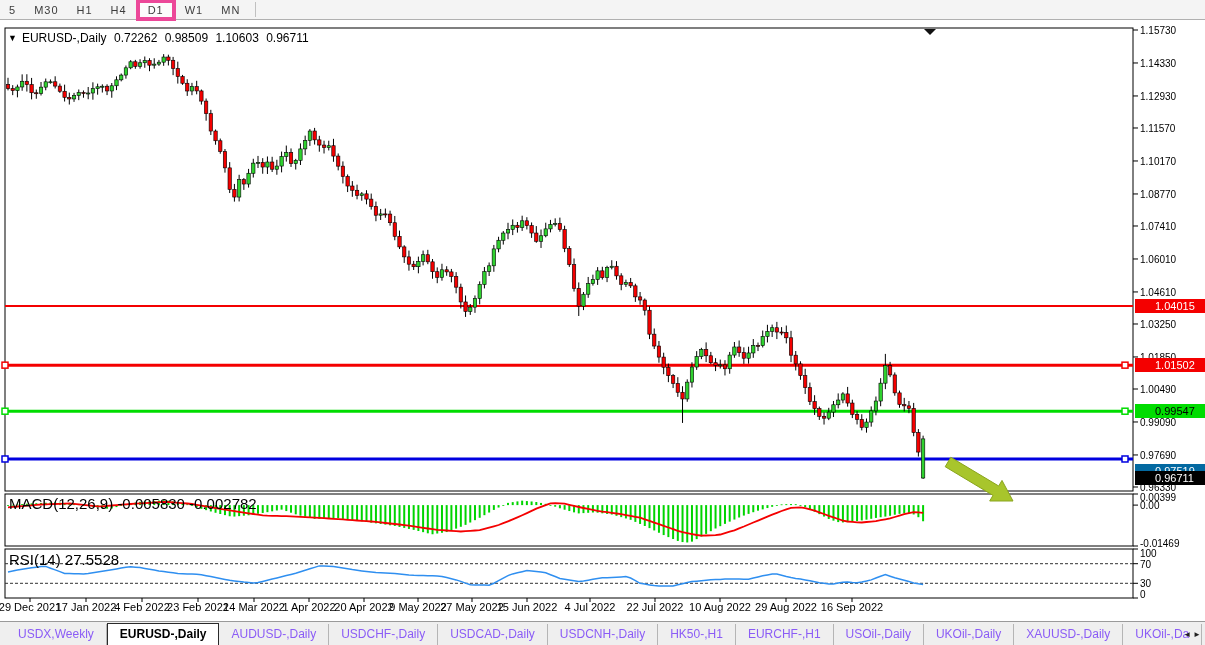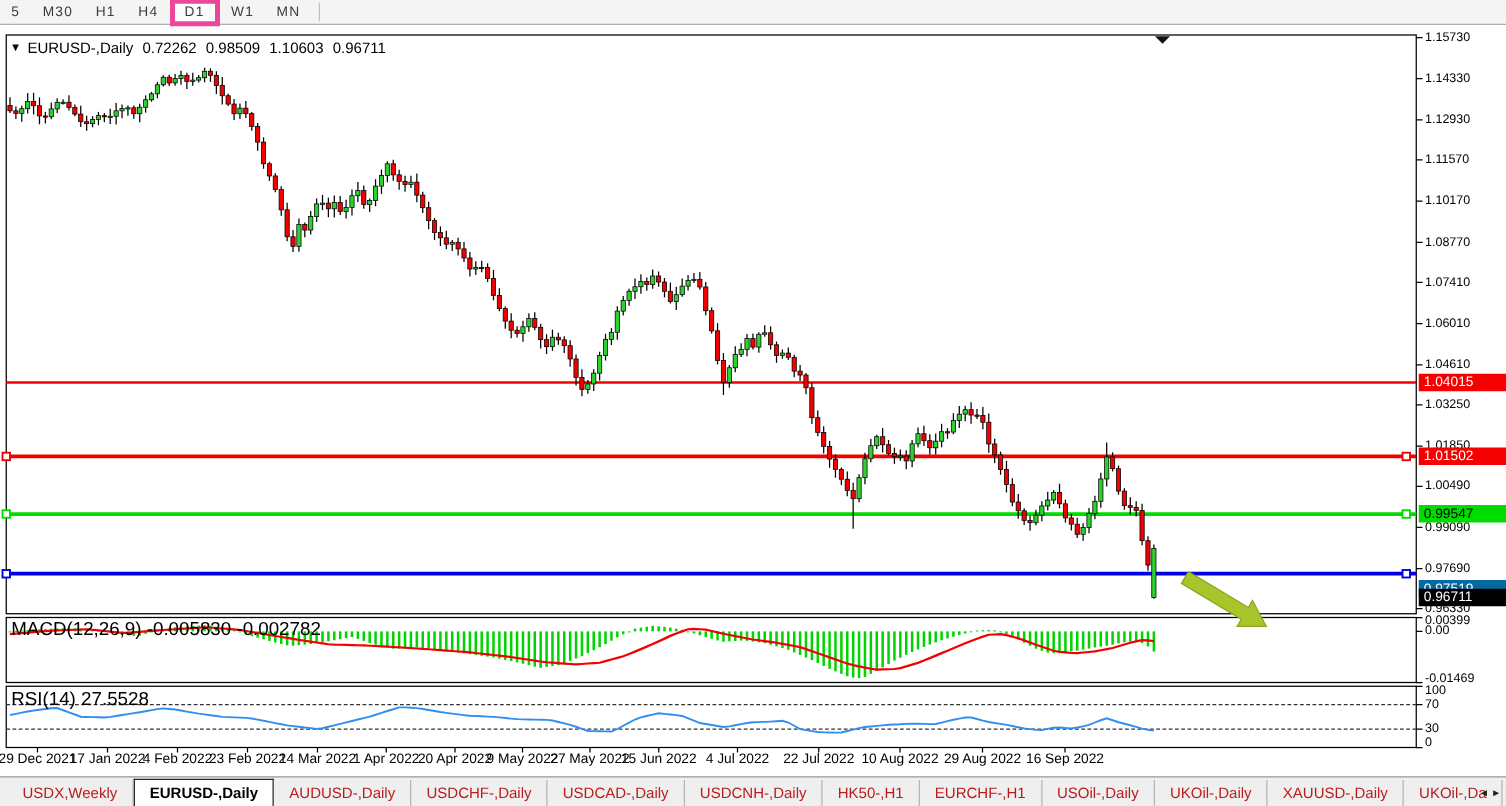--- a/index.html
+++ b/index.html
@@ -12,30 +12,30 @@
   .tf-btn.active{background:#fcfcfc;border:4px solid #ec4899;padding:1px 8px;}
   .tf-sep{width:1px;height:15px;background:#c0c0c0;margin-left:6px;}
   
   #plot{position:absolute;left:0;top:0;}
   
   #chart-header{position:absolute;left:8px;top:31px;font-size:12px;color:#000;white-space:nowrap;}
   #chart-header .tri{font-size:9px;vertical-align:1px;margin-right:5px;}
   #chart-header span{margin-right:4px;}
   
   .axis-label{position:absolute;left:1140px;font-size:10px;color:#000;transform:translateY(-50%);white-space:nowrap;}
-  .badge{position:absolute;left:1135px;right:0;font-size:11px;padding:0 0 0 4px;height:14px;line-height:14px;
+  .badge{position:absolute;left:1135px;right:0;font-size:11px;padding:0 0 0 20px;height:14px;line-height:14px;
          transform:translateY(-50%);white-space:nowrap;}
   
   .ind-label{position:absolute;font-size:15px;color:#000;white-space:nowrap;}
   
   .date-label{position:absolute;top:601px;font-size:11px;color:#000;transform:translateX(-50%);white-space:nowrap;}
   
   #tabbar{position:absolute;left:0;top:621px;width:1205px;height:24px;background:#efefef;
           border-top:1px solid #9a9a9a;display:flex;align-items:flex-end;}
-  .tab{font-size:12px;color:#b91c1c;padding:3px 12px 4px 12px;border-right:1px solid #b5b5b5;
+  .tab{font-size:12px;color:#8b5cf6;padding:3px 12px 4px 12px;border-right:1px solid #b5b5b5;
        height:15px;line-height:15px;cursor:default;white-space:nowrap;}
   .tab.active{background:#fff;border:1px solid #2a2a2a;border-bottom:none;color:#000;font-weight:bold;}
   #tab-scroll{position:absolute;right:2px;bottom:6px;font-size:8px;color:#222;letter-spacing:2px;}
 </style>
 </head>
 <body>
 
 <div id="app">
 
   <div id="toolbar">

